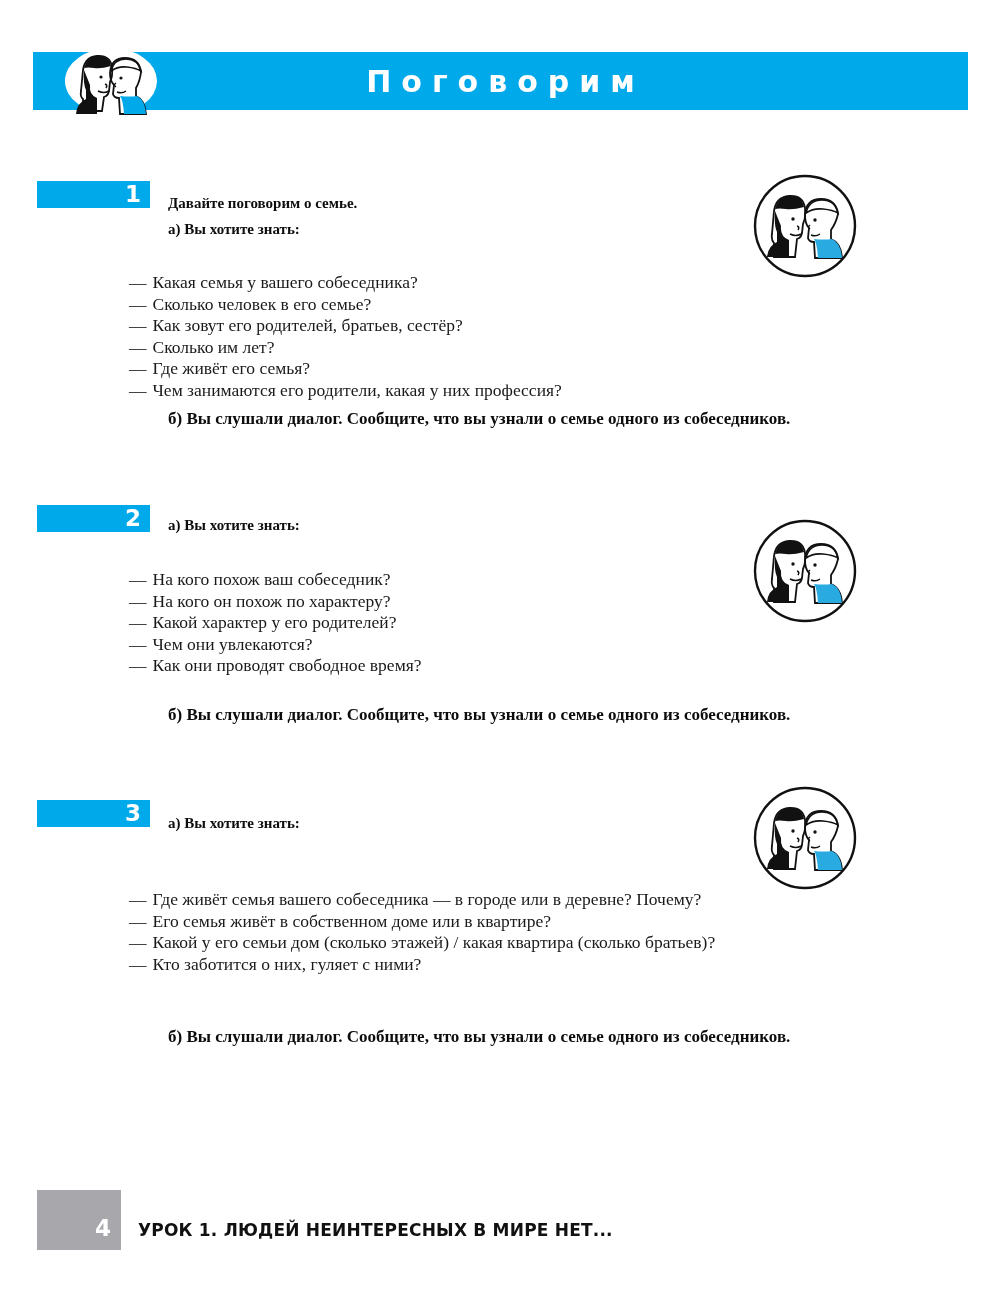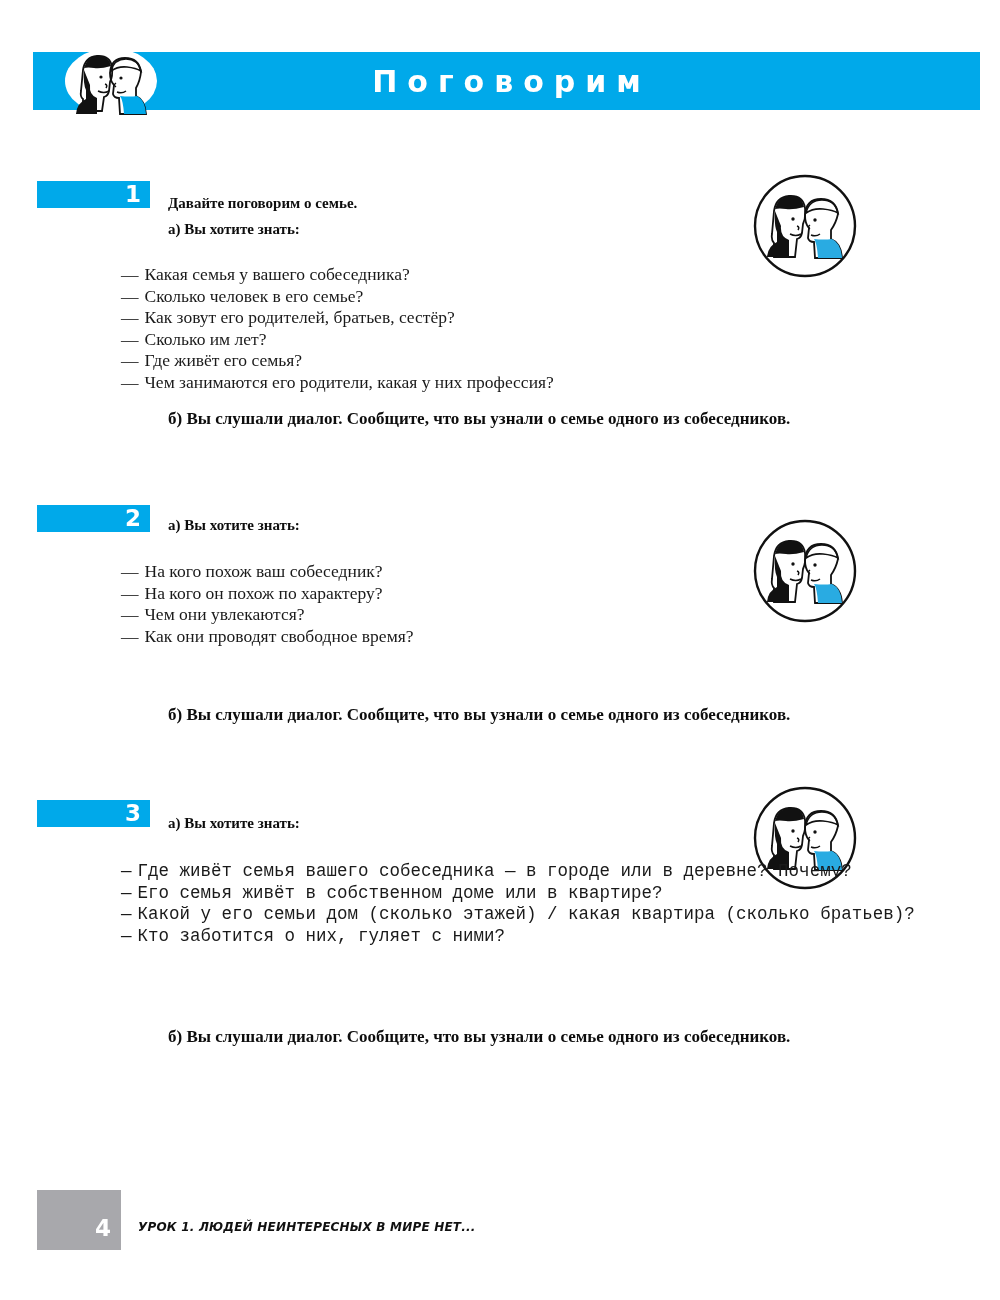--- a/index.html
+++ b/index.html
@@ -17,21 +17,20 @@
   }
 
   
   .header-bar {
     position: absolute;
     left: 33px;
     top: 52px;
     width: 935px;
     height: 58px;
     background: #00A9EA;
-    padding-left: 12px;
   }
   .header-icon {
     position: absolute;
     left: 30px;
     top: -6px;
     width: 96px;
     height: 70px;
   }
   .header-title {
     position: absolute;
@@ -84,21 +83,21 @@
   }
   .circle-icon {
     position: absolute;
     width: 106px;
     height: 106px;
   }
 
   .q-list {
     position: absolute;
     list-style: none;
-    margin: 3px;
+    margin: 11px;
     padding: 0;
     font-size: 17.5px;
     line-height: 21.5px;
     color: #1a1a1a;
   }
   .q-list li {
     white-space: nowrap;
   }
   .q-dash { margin-right: 6px; }
 
@@ -131,25 +130,24 @@
     align-items: flex-end;
     justify-content: flex-end;
     padding-bottom: 9px;
   }
   .footer-text {
     position: absolute;
     left: 138px;
     top: 1220px;
     font-family: "DejaVu Sans", sans-serif;
     font-weight: bold;
-    font-size: 12px;
+    font-size: 17px;
     letter-spacing: 0.2px;
     color: #111111;
     white-space: nowrap;
-    font-style: italic;
   }
 </style>
 </head>
 <body>
 
 <div class="header-bar">
   <svg class="header-icon" viewBox="0 0 96 70">
     <ellipse cx="48" cy="35" rx="46" ry="33" fill="#ffffff"></ellipse>
 
     <path d="M20 24 q2-13 14-14 q13-1 15 11 q1 9 -2 15 l-1 9 q-1 5 -5 6 l-2 14 l-19 0 l0-12 q-3-2 -2-8 z" fill="none" stroke="#111" stroke-width="1.8"></path>
@@ -217,20 +215,21 @@
     <path d="M86 41 q-2-15 -17-15 q-15 0 -16 16 q0 9 4 13 l-1 10 q1 4 6 4 l1 16 l27 0 q-1-15 -11-19 l0-9 q5-7 7-16 z" fill="none" stroke="#111" stroke-width="1.8"></path>
     <path d="M66 85 q-1-15 -4-19 q10 1 18 0 q9 4 10 19 z" fill="#29ABE2"></path>
     <path d="M86 40 q-3-13 -16-13 q-13 0 -16 13 q7-5 17-4 q10 1 15 4 z" fill="none" stroke="#111" stroke-width="1.6"></path>
     <circle cx="63" cy="47" r="1.7" fill="#111"></circle>
     <path d="M58 52 q-3 2 0 4" fill="none" stroke="#111" stroke-width="1.5"></path>
     <path d="M59 62 q5 2 9 -1" fill="none" stroke="#111" stroke-width="1.5"></path>
   </svg>
   <ul class="q-list" style="left:118px; top:558px;">
     <li><span class="q-dash">—</span><span>На кого похож ваш собеседник?</span></li>
     <li><span class="q-dash">—</span><span>На кого он похож по характеру?</span></li>
+    <li><span class="q-dash">—</span><span>Какой характер у его родителей?</span></li>
     <li><span class="q-dash">—</span><span>Чем они увлекаются?</span></li>
     <li><span class="q-dash">—</span><span>Как они проводят свободное время?</span></li>
   </ul>
   <div class="ex-note" style="top:701px;">б) Вы слушали диалог. Сообщите, что вы узнали о семье одного из собеседников.</div>
 </div>
 
 <div class="exercise">
   <div class="ex-badge" style="top:800px;">3</div>
   <div class="ex-heading" style="top:810px;">
     <div>а) Вы хотите знать:</div>
@@ -243,21 +242,21 @@
     <circle cx="41" cy="46" r="1.7" fill="#111"></circle>
     <path d="M45 53 q3 1 1 4" fill="none" stroke="#111" stroke-width="1.5"></path>
     <path d="M38 61 q6 3 11 0" fill="none" stroke="#111" stroke-width="1.5"></path>
     <path d="M86 41 q-2-15 -17-15 q-15 0 -16 16 q0 9 4 13 l-1 10 q1 4 6 4 l1 16 l27 0 q-1-15 -11-19 l0-9 q5-7 7-16 z" fill="none" stroke="#111" stroke-width="1.8"></path>
     <path d="M66 85 q-1-15 -4-19 q10 1 18 0 q9 4 10 19 z" fill="#29ABE2"></path>
     <path d="M86 40 q-3-13 -16-13 q-13 0 -16 13 q7-5 17-4 q10 1 15 4 z" fill="none" stroke="#111" stroke-width="1.6"></path>
     <circle cx="63" cy="47" r="1.7" fill="#111"></circle>
     <path d="M58 52 q-3 2 0 4" fill="none" stroke="#111" stroke-width="1.5"></path>
     <path d="M59 62 q5 2 9 -1" fill="none" stroke="#111" stroke-width="1.5"></path>
   </svg>
-  <ul class="q-list" style="left:118px; top:858px;font-family:Liberation Mono, monospace;">
+  <ul class="q-list" style="left:118px; top:878px;">
     <li><span class="q-dash">—</span><span>Где живёт семья вашего собеседника — в городе или в деревне? Почему?</span></li>
     <li><span class="q-dash">—</span><span>Его семья живёт в собственном доме или в квартире?</span></li>
     <li><span class="q-dash">—</span><span>Какой у его семьи дом (сколько этажей) / какая квартира (сколько братьев)?</span></li>
     <li><span class="q-dash">—</span><span>Кто заботится о них, гуляет с ними?</span></li>
   </ul>
   <div class="ex-note" style="top:1023px;">б) Вы слушали диалог. Сообщите, что вы узнали о семье одного из собеседников.</div>
 </div>
 
 <div class="footer-box">4</div>
 <div class="footer-text">УРОК 1. ЛЮДЕЙ НЕИНТЕРЕСНЫХ В МИРЕ НЕТ...</div>

